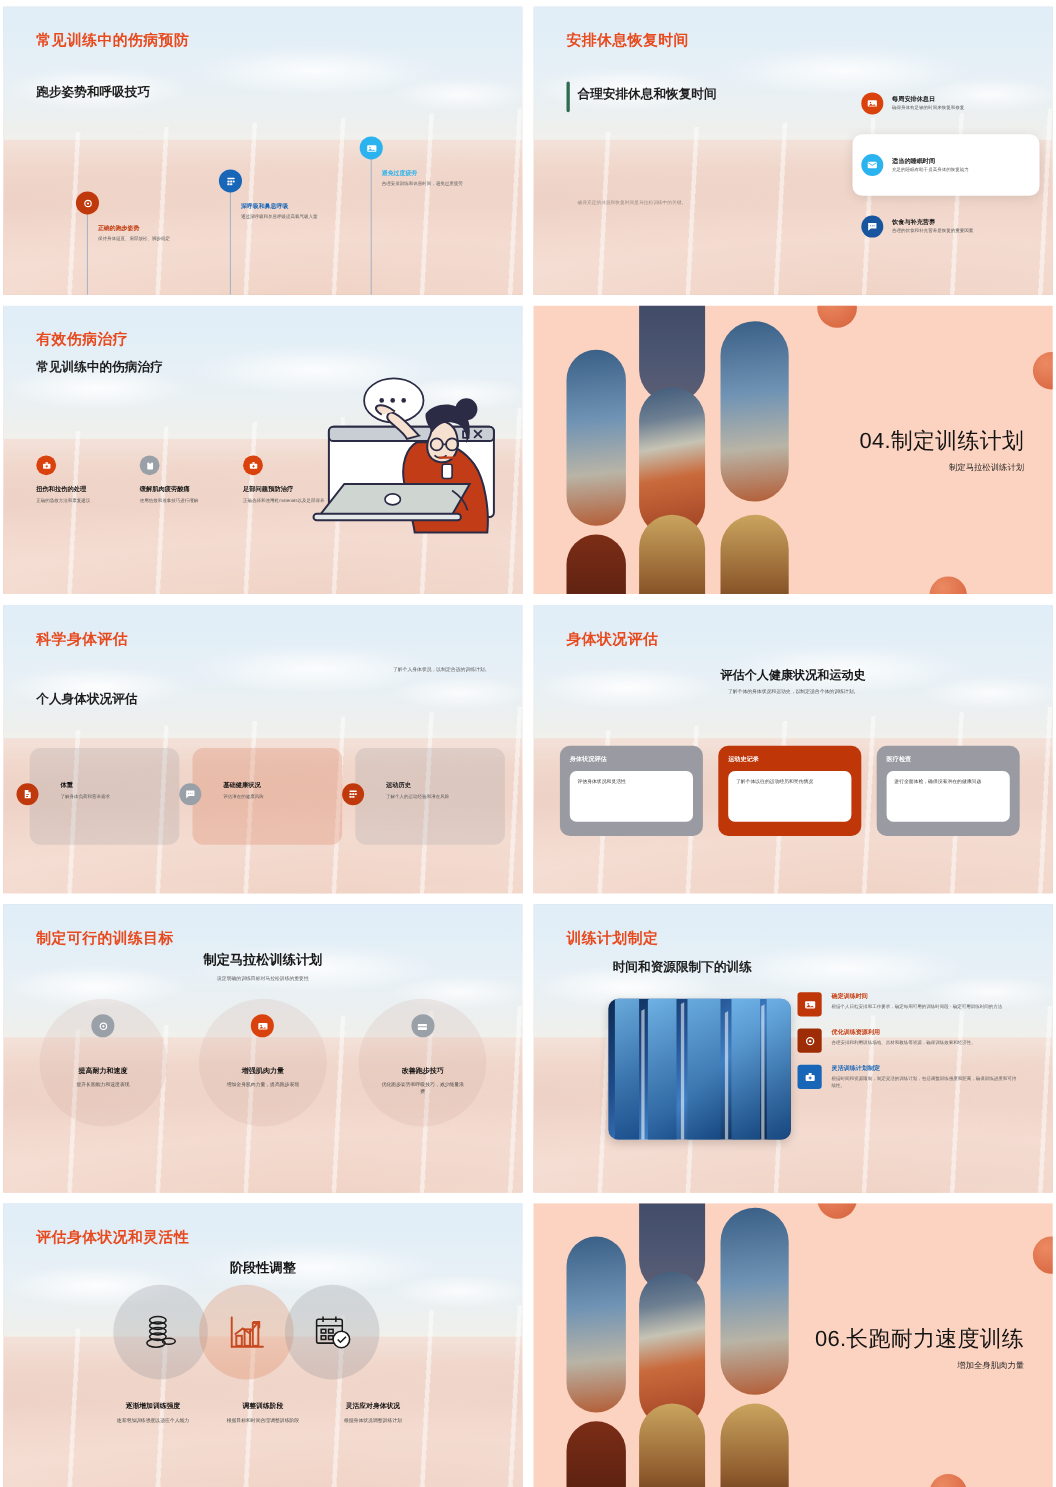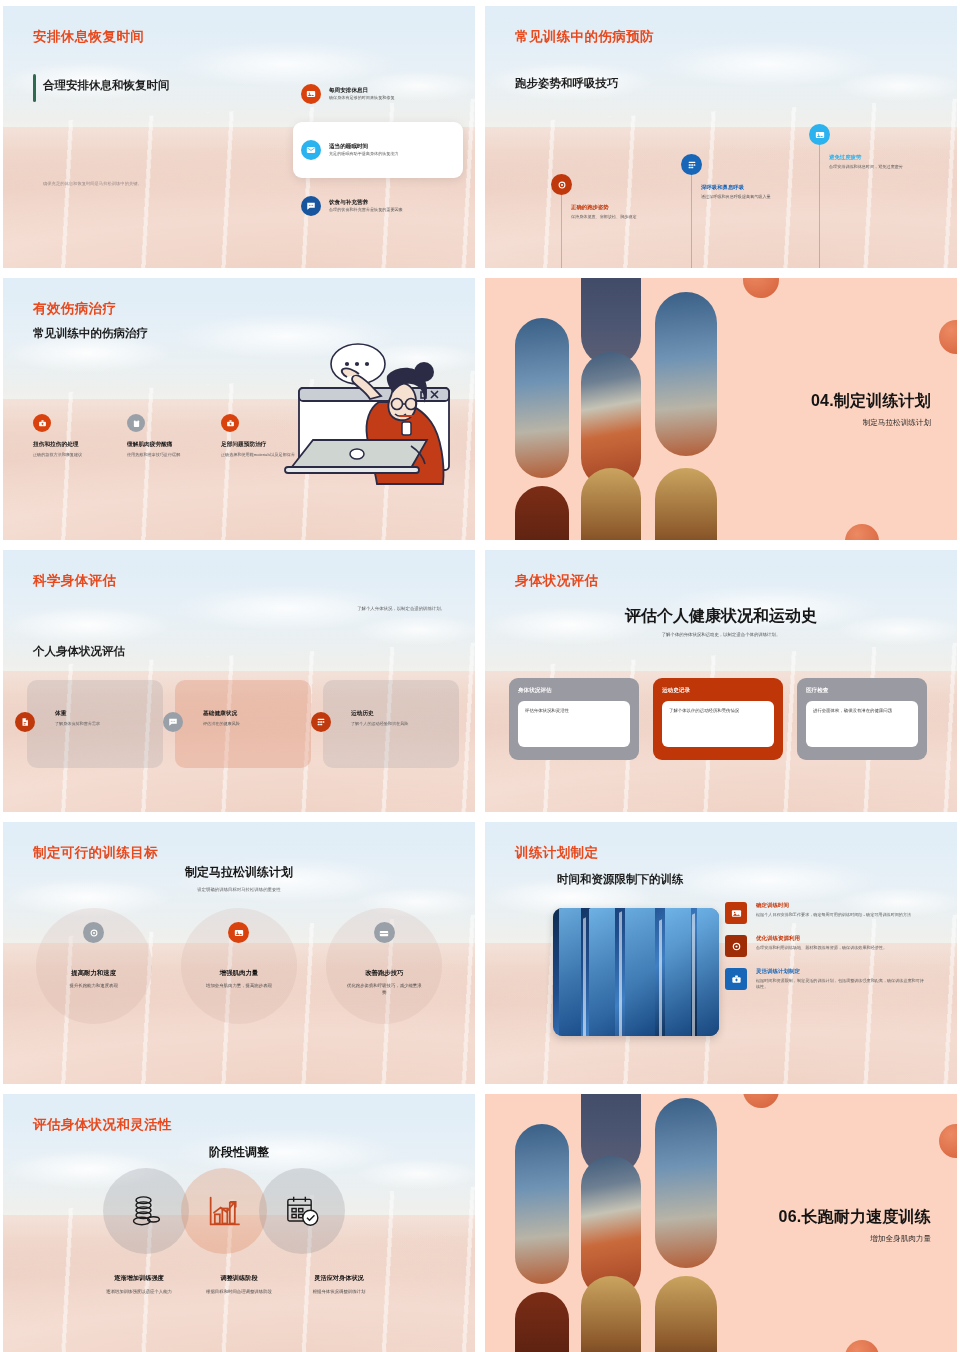--- a/index.html
+++ b/index.html
@@ -131,39 +131,39 @@
     position: absolute; border-radius: 999px; overflow: hidden;
     background: linear-gradient(170deg, #3f5a7a 0%, #6d7f92 22%, #c6c3b4 40%, #c96a3c 60%, #9e3f23 100%);
   }
   .pill.sky { background: linear-gradient(175deg, #3a5f86 0%, #6f93b4 40%, #b9b4a6 70%, #b35c35 100%); }
   .pill.dark { background: linear-gradient(180deg, #3b4560 0%, #4a5572 60%, #5d5f74 100%); }
   .pill.deep { background: linear-gradient(180deg, #7b2d16 0%, #4d1c0e 100%); }
   .pill.gold { background: linear-gradient(180deg, #caa45f 0%, #8d5a2c 60%, #4a2312 100%); }
   .blob { position: absolute; border-radius: 50%; background: #e0714a; }
   .blob.soft { background: radial-gradient(circle at 35% 30%, #ec8a63, #d4603a); }
   .sec-txt { position: absolute; right: 26px; top: 50%; transform: translateY(-50%); text-align: right; }
-  .sec-h { font-size: 16px; font-weight: bold; color: #141414; letter-spacing: .2px; }
+  .sec-h { font-size: 20px; font-weight: normal; color: #141414; letter-spacing: .2px; }
   .sec-p { font-size: 7.6px; color: #2a2a2a; margin-top: 6px; }
 
   
   .s5-note { position: absolute; right: 30px; top: 56px; font-size: 4.4px; color: #58585a; }
-  .s5-sub { position: absolute; left: 30px; top: 94px; text-align: center; }
+  .s5-sub { position: absolute; left: 30px; top: 78px; text-align: center; }
   .s5-row { position: absolute; left: 24px; top: 130px; display: flex; gap: 12px; }
   .s5-card {
     position: relative; width: 136px; height: 88px; border-radius: 10px;
     background: rgba(150,150,155,.22);
   }
   .s5-card.warm { background: rgba(214,110,70,.24); }
   .s5-card .body { position: absolute; left: 28px; top: 30px; width: 100px; }
   .s5-card .h { font-size: 5.7px; font-weight: bold; color: #141414; margin-bottom: 3px; }
   .s5-card .ic { position: absolute; left: -12px; top: 32px; }
 
   
   .s6-sub { position: absolute; left: 0; right: 0; top: 56px; text-align: center; }
-  .s6-sub .h { font-size: 16px; font-weight: bold; color: #161616; }
+  .s6-sub .h { font-size: 11px; font-weight: bold; color: #161616; }
   .s6-sub .p { font-size: 4.4px; color: #4e4e50; margin-top: 5px; }
   .s6-row { position: absolute; left: 24px; top: 128px; display: flex; gap: 14px; }
   .s6-card { width: 130px; height: 82px; border-radius: 9px; background: #9a9aa2; padding: 9px 9px; }
   .s6-card.hi { background: #bf3609; }
   .s6-card .h { font-size: 5.6px; font-weight: bold; color: #fff; margin-bottom: 6px; }
   .s6-card .inner {
     background: #fff; border-radius: 6px; height: 46px; padding: 7px 7px;
     font-size: 4.4px; color: #3a3a3a; line-height: 1.5;
   }
 
@@ -216,76 +216,20 @@
   .s9-c.warm { background: rgba(222,118,74,.26); }
   .s9-labels { position: absolute; left: 86px; top: 180px; display: flex; }
   .s9-l { width: 100px; text-align: center; padding: 0 4px; }
   .s9-l .h { font-size: 6.2px; font-weight: bold; color: #111; }
   .s9-l .p { font-size: 4.4px; color: #4a4a4a; line-height: 1.55; margin-top: 6px; }
 </style>
 </head>
 <body>
 
 <div class="deck">
-
-  <div class="slide">
-    <div class="track-bg">
-        <div class="track-medal"></div>
-      </div>
-    <div class="veil"></div>
-    <div class="s-title">安排休息恢复时间</div>
-    <div class="s1-accent"></div>
-    <div class="s-sub s1-sub">合理安排休息和恢复时间</div>
-    <div class="s1-foot">确保充足的休息和恢复时间是马拉松训练中的关键。</div>
-    <div class="s1-list">
-
-      <div class="s1-item">
-        <div class="chip" style="width:20px;height:20px;background:#d9420d;">
-          <svg width="10" height="10" viewBox="0 0 24 24" fill="#fff">
-              <rect x="2" y="5" width="20" height="14" rx="2"></rect>
-              <circle cx="8" cy="10" r="1.6" fill="#d9420d"></circle>
-              <path d="M4 17l5-5 4 4 3-2 4 3z" fill="#d9420d"></path>
-            </svg>
-        </div>
-        <div class="s1-txt">
-          <div class="hdr-s">每周安排休息日</div>
-          <div class="micro">确保身体有足够的时间来恢复和修复</div>
-        </div>
-      </div>
-
-      <div class="s1-item card">
-        <div class="chip" style="width:20px;height:20px;background:#2bb3ef;">
-          <svg width="10" height="10" viewBox="0 0 24 24" fill="#fff">
-              <rect x="2" y="5" width="20" height="14" rx="2"></rect>
-              <path d="M3 7l9 6 9-6" stroke="#2bb3ef" stroke-width="2" fill="none"></path>
-            </svg>
-        </div>
-        <div class="s1-txt">
-          <div class="hdr-s">适当的睡眠时间</div>
-          <div class="micro">充足的睡眠有助于提高身体的恢复能力</div>
-        </div>
-      </div>
-
-      <div class="s1-item">
-        <div class="chip" style="width:20px;height:20px;background:#17559e;">
-          <svg width="10" height="10" viewBox="0 0 24 24" fill="#fff">
-              <path d="M3 4h18v12H9l-6 5z"></path>
-              <circle cx="8" cy="10" r="1.2" fill="#17559e"></circle>
-              <circle cx="12" cy="10" r="1.2" fill="#17559e"></circle>
-              <circle cx="16" cy="10" r="1.2" fill="#17559e"></circle>
-            </svg>
-        </div>
-        <div class="s1-txt">
-          <div class="hdr-s">饮食与补充营养</div>
-          <div class="micro">合理的饮食和补充营养是恢复的重要因素</div>
-        </div>
-      </div>
-
-    </div>
-  </div>
 
   <div class="slide">
     <div class="track-bg">
         <div class="track-medal"></div>
       </div>
     <div class="veil"></div>
     <div class="s-title">常见训练中的伤病预防</div>
     <div class="s-sub s2-sub">跑步姿势和呼吸技巧</div>
 
     <div class="s2-stem" style="left:76px;top:188px;height:74px;"></div>
@@ -320,20 +264,76 @@
     <div class="chip s2-node" style="left:324px;top:118px;width:21px;height:21px;background:#2bb3ef;">
       <svg width="10" height="10" viewBox="0 0 24 24" fill="#fff">
           <rect x="2" y="5" width="20" height="14" rx="2"></rect>
           <circle cx="8" cy="10" r="1.6" fill="#2bb3ef"></circle>
           <path d="M4 17l5-5 4 4 3-2 4 3z" fill="#2bb3ef"></path>
         </svg>
     </div>
     <div class="s2-cap" style="left:344px;top:148px;">
       <div class="h" style="color:#2bb3ef;">避免过度疲劳</div>
       <div class="micro" style="margin-top:3px;">合理安排训练和休息时间，避免过度疲劳</div>
+    </div>
+  </div>
+
+  <div class="slide">
+    <div class="track-bg">
+        <div class="track-medal"></div>
+      </div>
+    <div class="veil"></div>
+    <div class="s-title">安排休息恢复时间</div>
+    <div class="s1-accent"></div>
+    <div class="s-sub s1-sub">合理安排休息和恢复时间</div>
+    <div class="s1-foot">确保充足的休息和恢复时间是马拉松训练中的关键。</div>
+    <div class="s1-list">
+
+      <div class="s1-item">
+        <div class="chip" style="width:20px;height:20px;background:#d9420d;">
+          <svg width="10" height="10" viewBox="0 0 24 24" fill="#fff">
+              <rect x="2" y="5" width="20" height="14" rx="2"></rect>
+              <circle cx="8" cy="10" r="1.6" fill="#d9420d"></circle>
+              <path d="M4 17l5-5 4 4 3-2 4 3z" fill="#d9420d"></path>
+            </svg>
+        </div>
+        <div class="s1-txt">
+          <div class="hdr-s">每周安排休息日</div>
+          <div class="micro">确保身体有足够的时间来恢复和修复</div>
+        </div>
+      </div>
+
+      <div class="s1-item card">
+        <div class="chip" style="width:20px;height:20px;background:#2bb3ef;">
+          <svg width="10" height="10" viewBox="0 0 24 24" fill="#fff">
+              <rect x="2" y="5" width="20" height="14" rx="2"></rect>
+              <path d="M3 7l9 6 9-6" stroke="#2bb3ef" stroke-width="2" fill="none"></path>
+            </svg>
+        </div>
+        <div class="s1-txt">
+          <div class="hdr-s">适当的睡眠时间</div>
+          <div class="micro">充足的睡眠有助于提高身体的恢复能力</div>
+        </div>
+      </div>
+
+      <div class="s1-item">
+        <div class="chip" style="width:20px;height:20px;background:#17559e;">
+          <svg width="10" height="10" viewBox="0 0 24 24" fill="#fff">
+              <path d="M3 4h18v12H9l-6 5z"></path>
+              <circle cx="8" cy="10" r="1.2" fill="#17559e"></circle>
+              <circle cx="12" cy="10" r="1.2" fill="#17559e"></circle>
+              <circle cx="16" cy="10" r="1.2" fill="#17559e"></circle>
+            </svg>
+        </div>
+        <div class="s1-txt">
+          <div class="hdr-s">饮食与补充营养</div>
+          <div class="micro">合理的饮食和补充营养是恢复的重要因素</div>
+        </div>
+      </div>
+
     </div>
   </div>
 
   <div class="slide">
     <div class="track-bg">
         <div class="track-medal"></div>
       </div>
     <div class="veil"></div>
     <div class="s-title">有效伤病治疗</div>
     <div class="s-sub s3-sub">常见训练中的伤病治疗</div>

